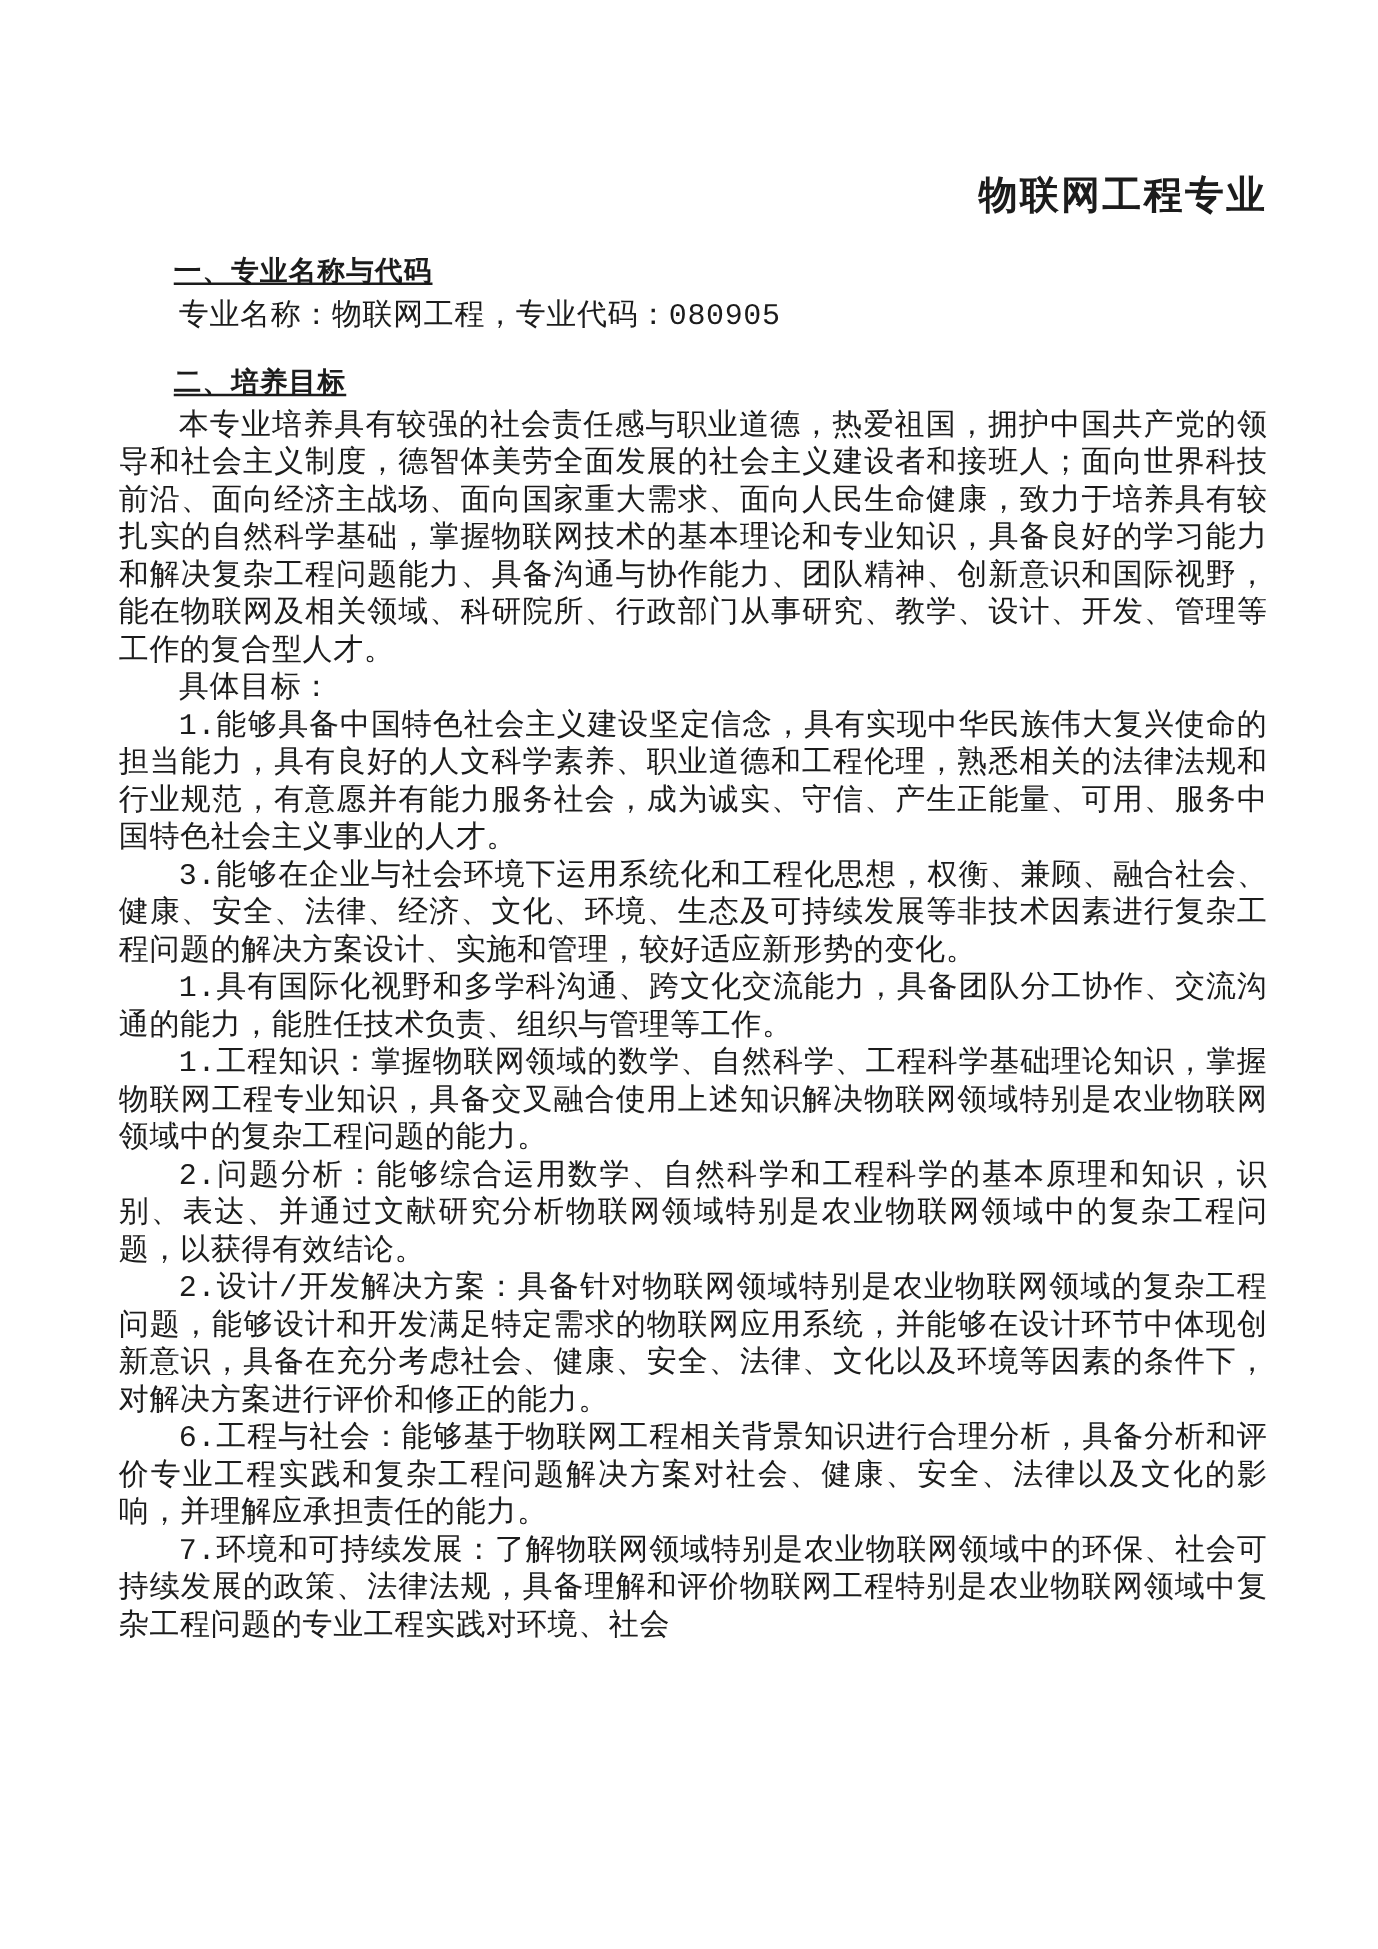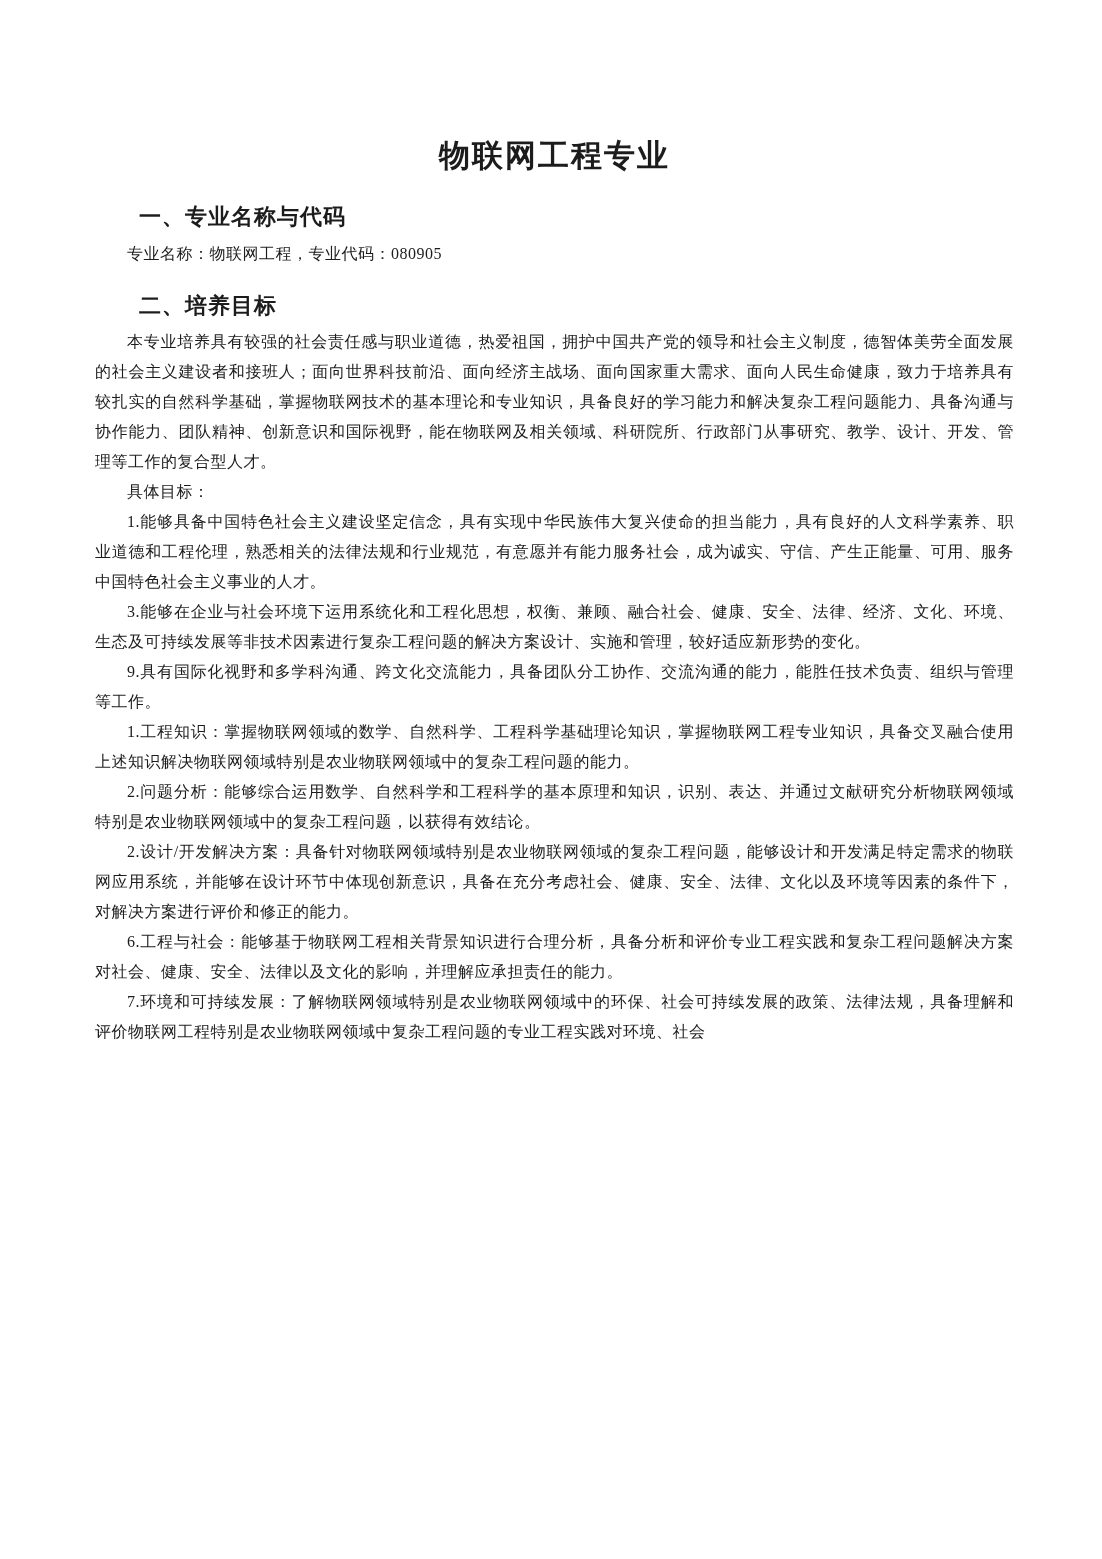--- a/index.html
+++ b/index.html
@@ -14,64 +14,66 @@
     background: #ffffff;
     color: #1c1c1c;
     font-family: "Liberation Serif", "DejaVu Serif", serif;
     box-sizing: border-box;
     padding: 137px 88px 40px 95px;
     overflow: hidden;
   }
   .doc-title {
     font-size: 31px;
     font-weight: bold;
-    text-align: center;
+    text-align: right;
     margin: 0 0 30px 0;
     letter-spacing: 2px;
     line-height: 1.2;
   }
   .sec-heading {
     font-size: 22px;
     font-weight: bold;
     margin: 24px 0 8px 0;
     text-indent: 2em;
     line-height: 1.2;
     letter-spacing: 1px;
+    text-decoration: underline;
   }
   section:first-of-type .sec-heading {
     margin-top: 0;
   }
   .para {
-    font-size: 16px;
+    font-size: 24px;
     line-height: 30px;
     margin: 0;
     text-indent: 2em;
     text-align: justify;
     letter-spacing: 0.5px;
+    font-family: Liberation Mono, monospace;
   }
 </style>
 </head>
 <body>
 
 <div class="page">
 
   <h1 class="doc-title">物联网工程专业</h1>
 
   <section>
     <h2 class="sec-heading">一、专业名称与代码</h2>
     <p class="para">专业名称：物联网工程，专业代码：080905</p>
   </section>
 
   <section>
     <h2 class="sec-heading">二、培养目标</h2>
     <p class="para">本专业培养具有较强的社会责任感与职业道德，热爱祖国，拥护中国共产党的领导和社会主义制度，德智体美劳全面发展的社会主义建设者和接班人；面向世界科技前沿、面向经济主战场、面向国家重大需求、面向人民生命健康，致力于培养具有较扎实的自然科学基础，掌握物联网技术的基本理论和专业知识，具备良好的学习能力和解决复杂工程问题能力、具备沟通与协作能力、团队精神、创新意识和国际视野，能在物联网及相关领域、科研院所、行政部门从事研究、教学、设计、开发、管理等工作的复合型人才。</p>
     <p class="para">具体目标：</p>
     <p class="para">1.能够具备中国特色社会主义建设坚定信念，具有实现中华民族伟大复兴使命的担当能力，具有良好的人文科学素养、职业道德和工程伦理，熟悉相关的法律法规和行业规范，有意愿并有能力服务社会，成为诚实、守信、产生正能量、可用、服务中国特色社会主义事业的人才。</p>
     <p class="para">3.能够在企业与社会环境下运用系统化和工程化思想，权衡、兼顾、融合社会、健康、安全、法律、经济、文化、环境、生态及可持续发展等非技术因素进行复杂工程问题的解决方案设计、实施和管理，较好适应新形势的变化。</p>
-    <p class="para">9.具有国际化视野和多学科沟通、跨文化交流能力，具备团队分工协作、交流沟通的能力，能胜任技术负责、组织与管理等工作。</p>
+    <p class="para">1.具有国际化视野和多学科沟通、跨文化交流能力，具备团队分工协作、交流沟通的能力，能胜任技术负责、组织与管理等工作。</p>
   </section>
 
   <section>
     <p class="para">1.工程知识：掌握物联网领域的数学、自然科学、工程科学基础理论知识，掌握物联网工程专业知识，具备交叉融合使用上述知识解决物联网领域特别是农业物联网领域中的复杂工程问题的能力。</p>
     <p class="para">2.问题分析：能够综合运用数学、自然科学和工程科学的基本原理和知识，识别、表达、并通过文献研究分析物联网领域特别是农业物联网领域中的复杂工程问题，以获得有效结论。</p>
     <p class="para">2.设计/开发解决方案：具备针对物联网领域特别是农业物联网领域的复杂工程问题，能够设计和开发满足特定需求的物联网应用系统，并能够在设计环节中体现创新意识，具备在充分考虑社会、健康、安全、法律、文化以及环境等因素的条件下，对解决方案进行评价和修正的能力。</p>
     <p class="para">6.工程与社会：能够基于物联网工程相关背景知识进行合理分析，具备分析和评价专业工程实践和复杂工程问题解决方案对社会、健康、安全、法律以及文化的影响，并理解应承担责任的能力。</p>
     <p class="para">7.环境和可持续发展：了解物联网领域特别是农业物联网领域中的环保、社会可持续发展的政策、法律法规，具备理解和评价物联网工程特别是农业物联网领域中复杂工程问题的专业工程实践对环境、社会</p>
   </section>
 

